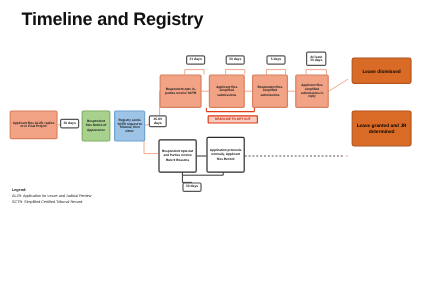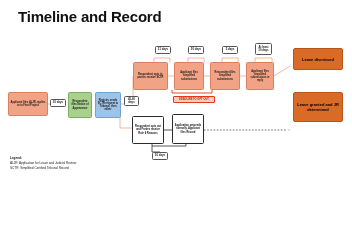--- a/index.html
+++ b/index.html
@@ -48,21 +48,21 @@
     font-size:3.1px;line-height:1.55;color:#1a1a1a;
     font-weight:normal;
   }
   .legend .lg-title{font-weight:bold;}
 </style>
 </head>
 <body>
 
 <div id="canvas">
 
-  <div class="title">Timeline and Record</div>
+  <div class="title">Timeline and Registry</div>
 
   <svg class="lines" viewBox="0 0 352 186">
     <g stroke="#f2a385" stroke-width="0.8" fill="none">
       <line x1="48" y1="104" x2="56" y2="104"></line>
       <line x1="76" y1="104" x2="84" y2="104"></line>
       <line x1="112" y1="104" x2="120" y2="104"></line>
       <line x1="133" y1="76" x2="133" y2="104"></line>
       <line x1="120" y1="104" x2="133" y2="104"></line>
       <line x1="133" y1="76" x2="140" y2="76"></line>
       <line x1="120" y1="104" x2="120" y2="128"></line>

